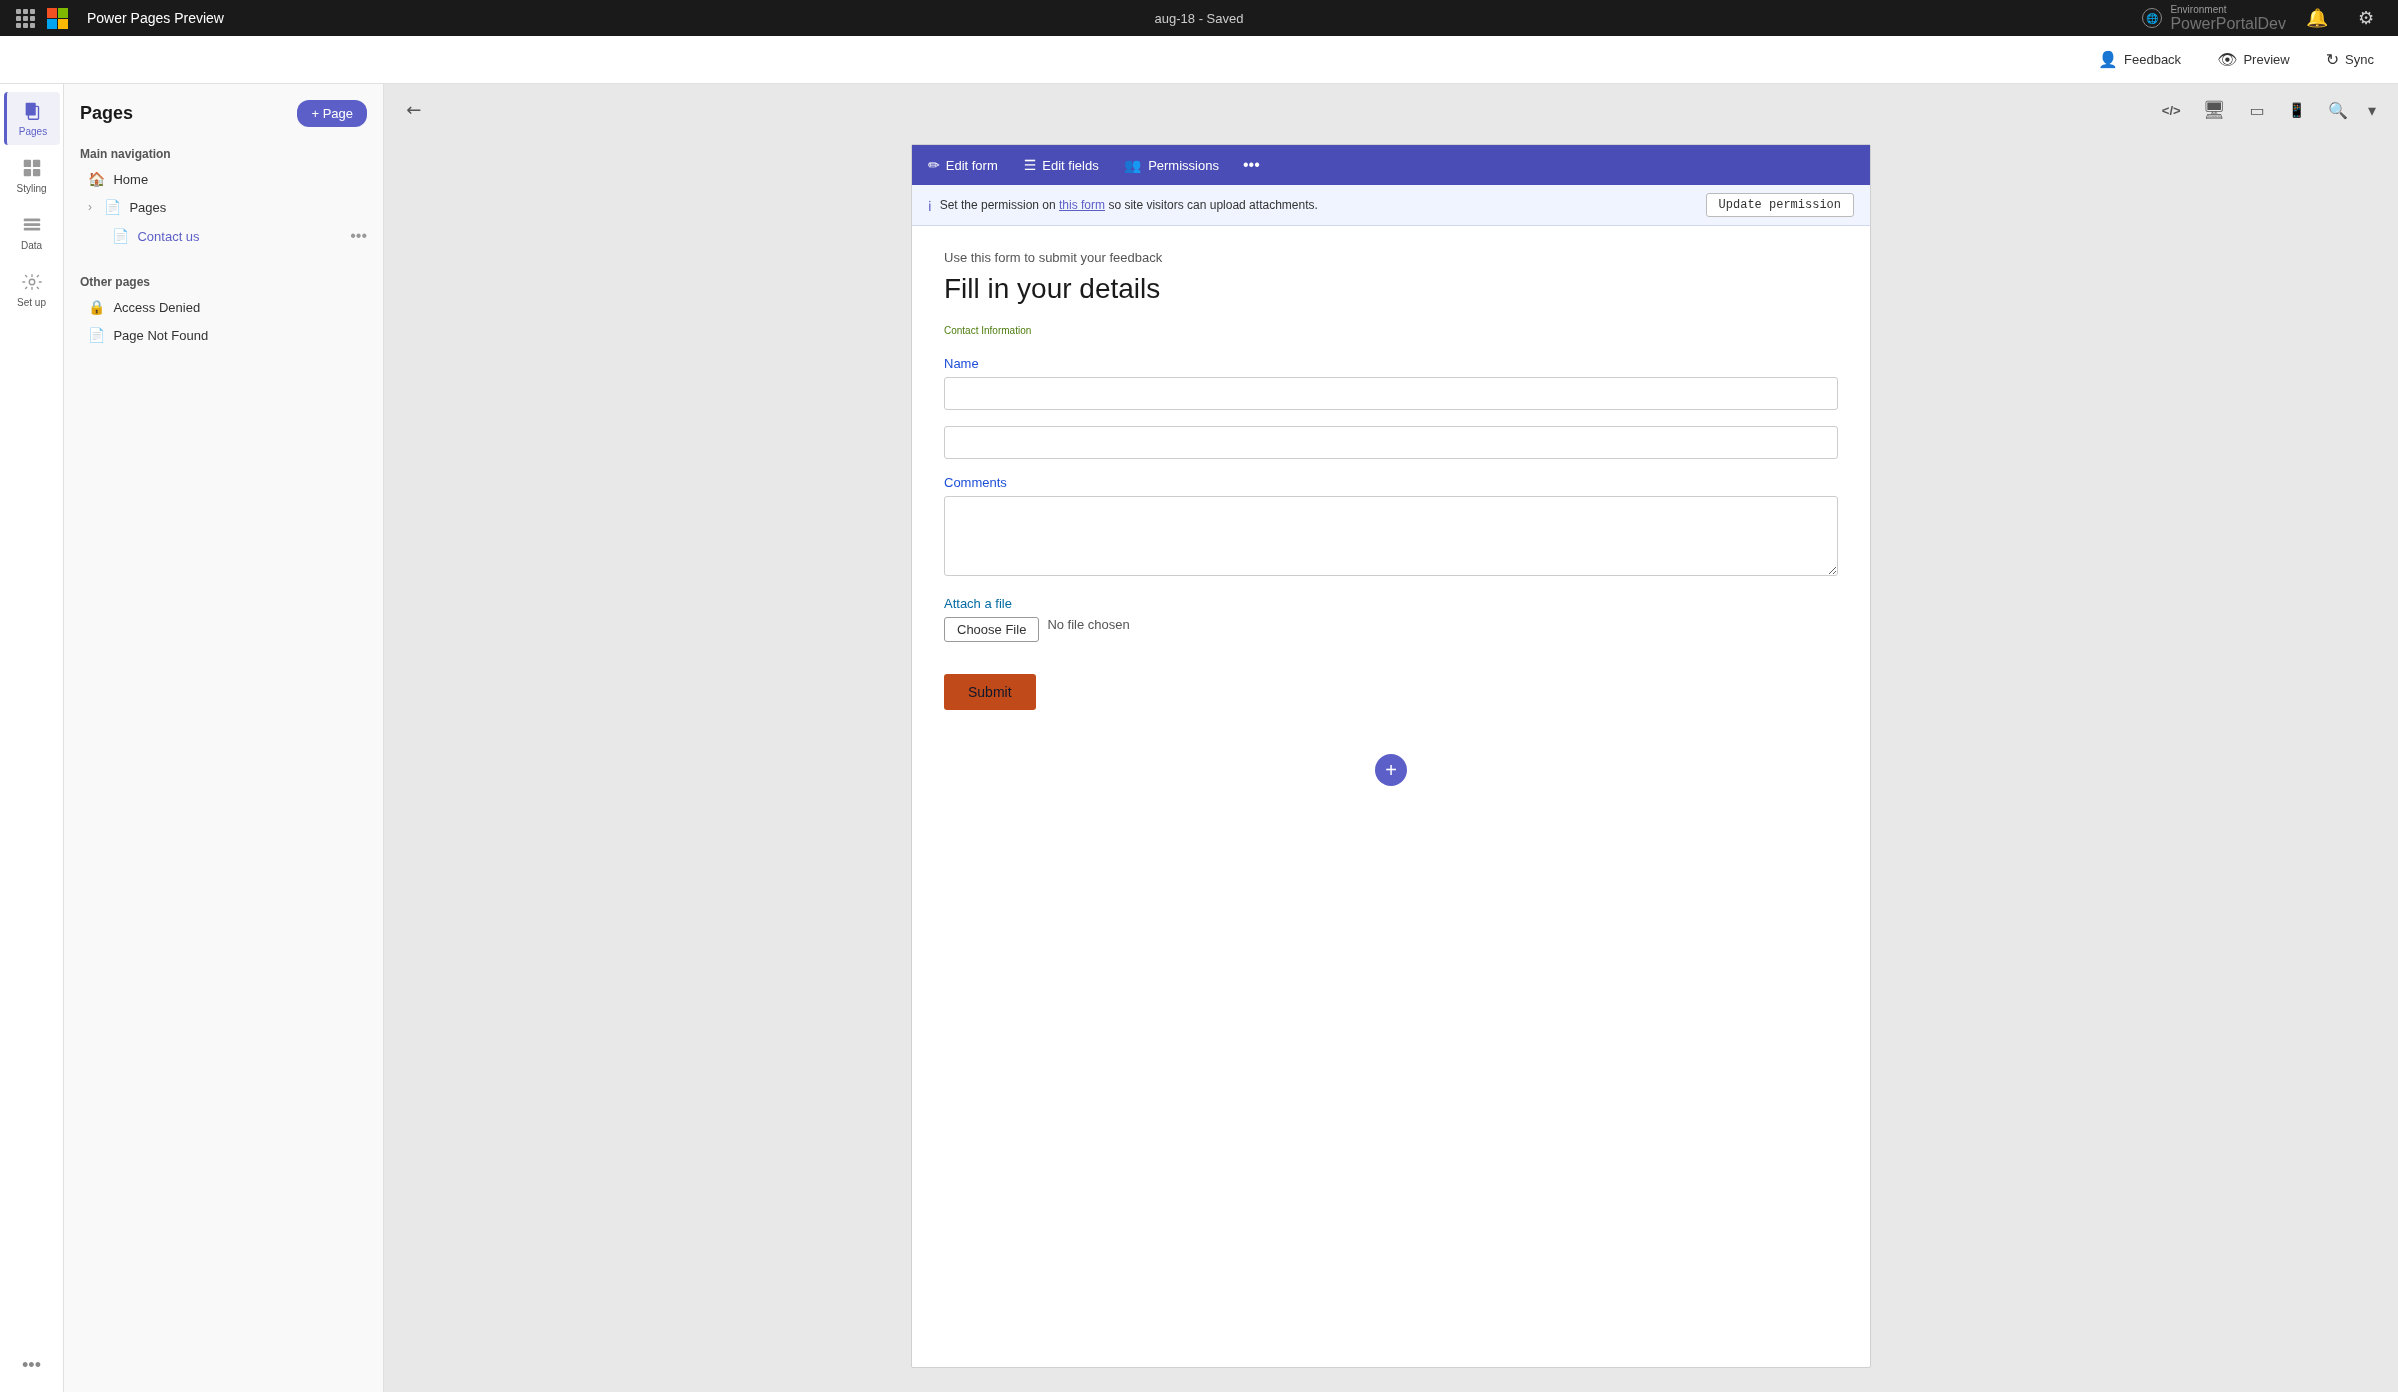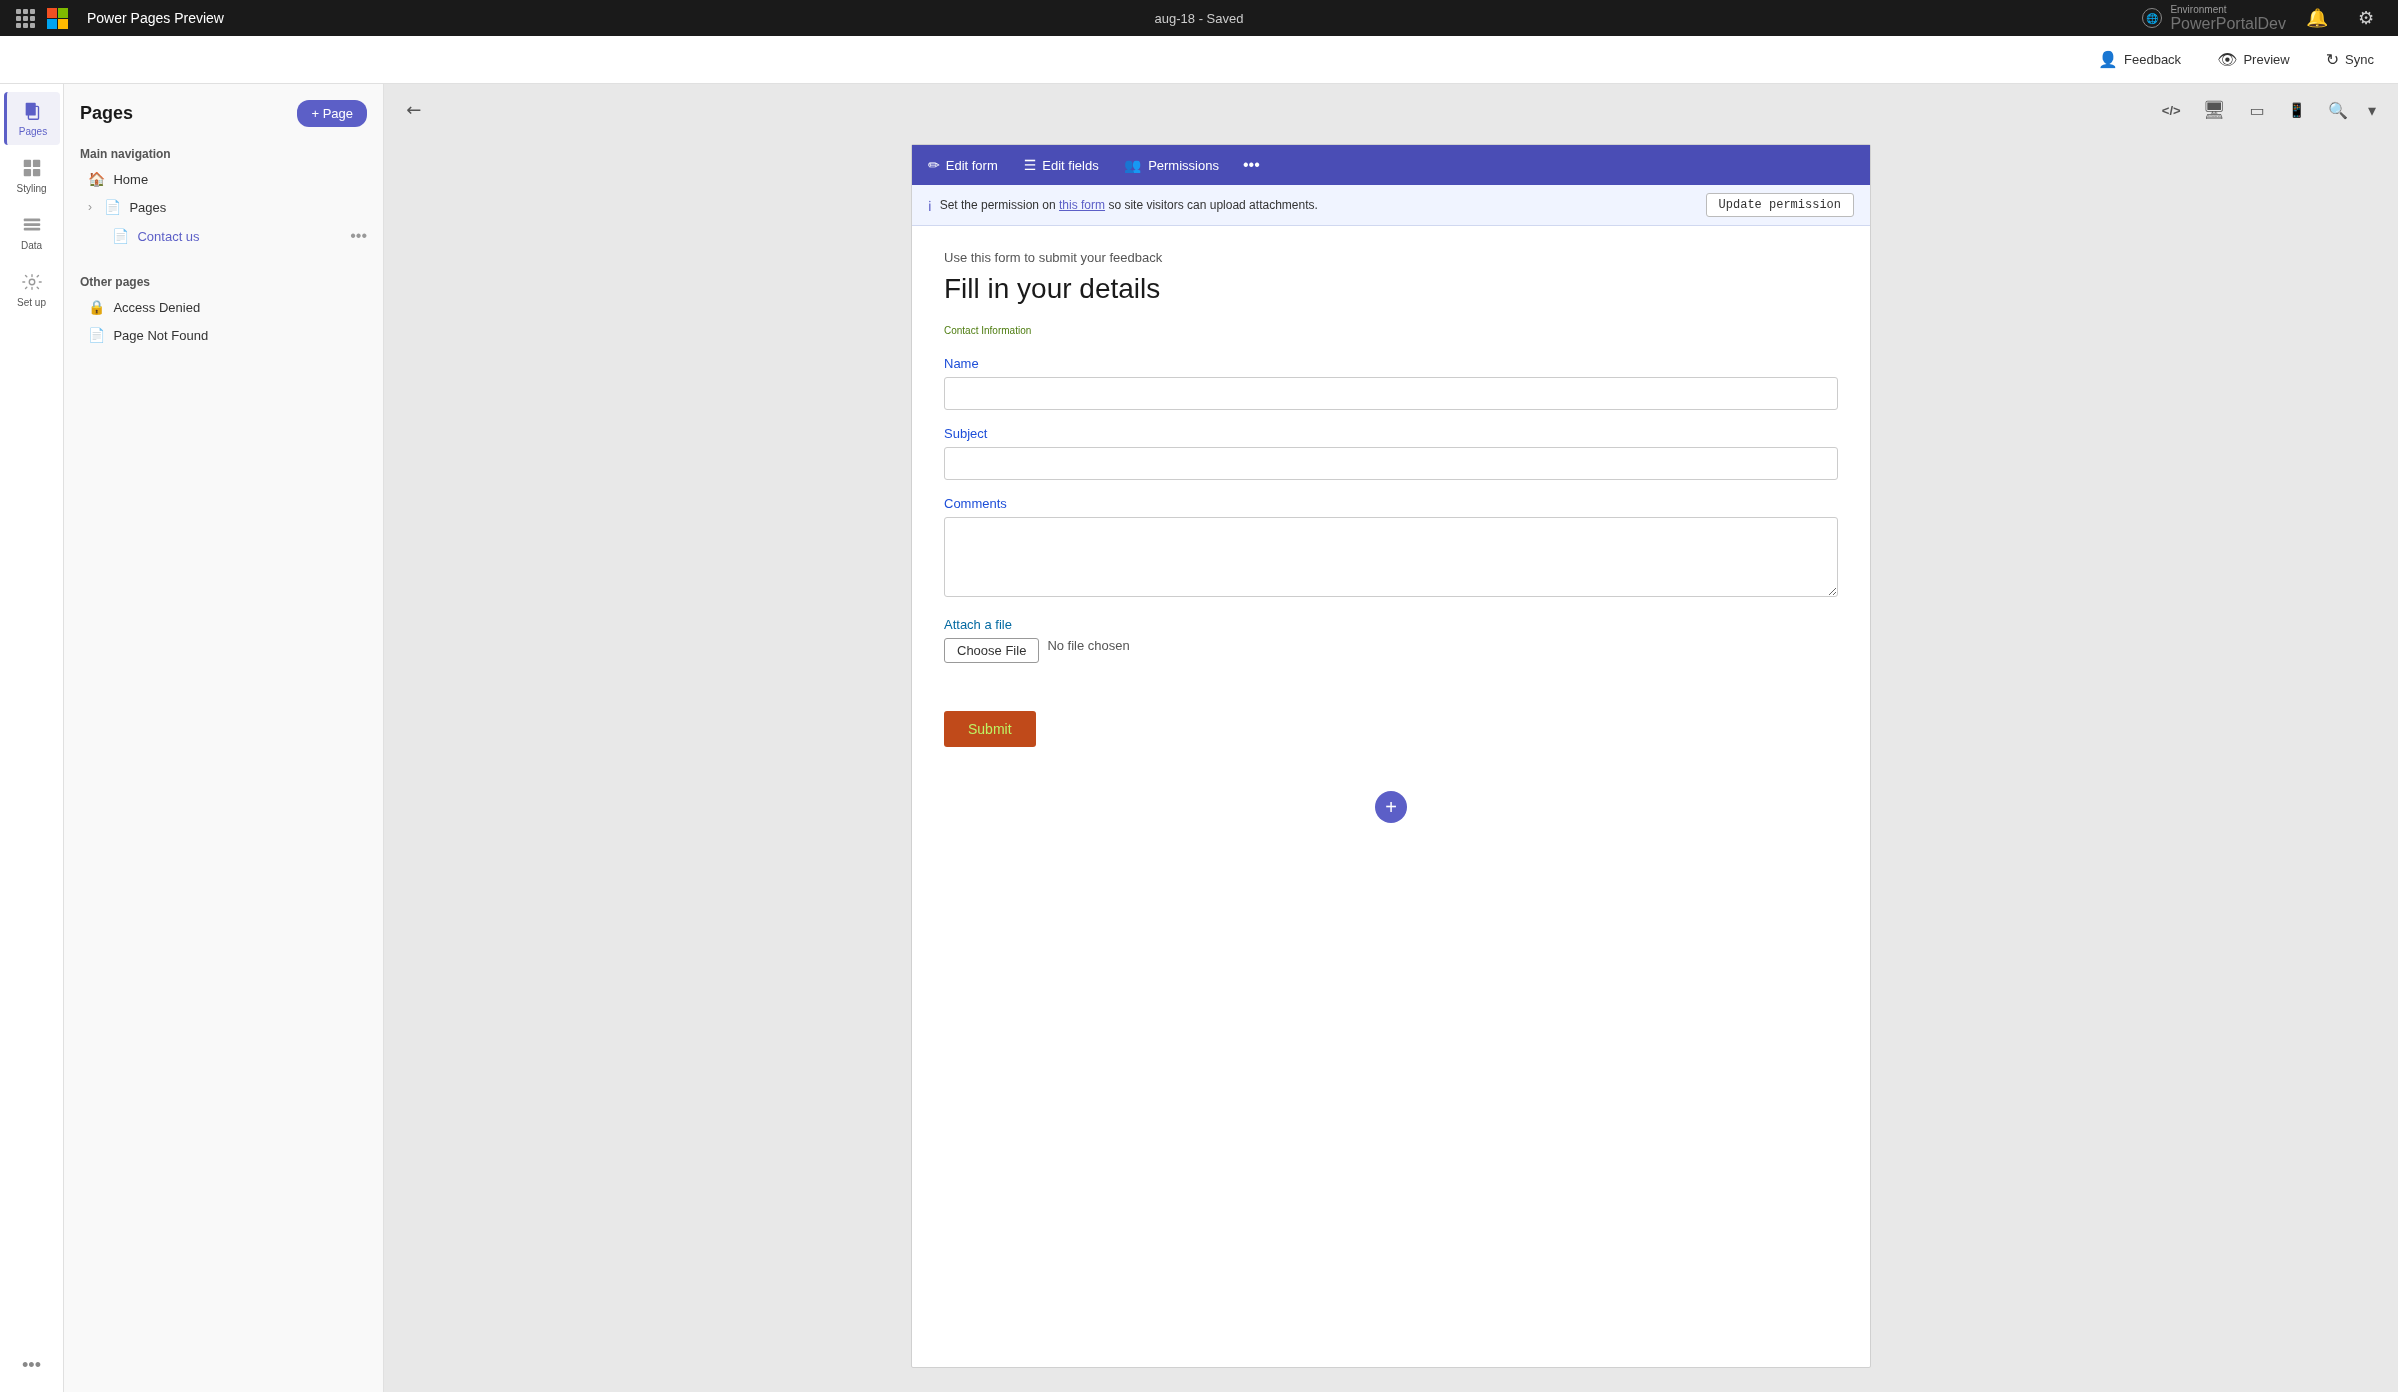--- a/index.html
+++ b/index.html
@@ -284,23 +284,23 @@
       background: white; outline: none; resize: vertical; min-height: 80px;
     }
     .attach-label { font-size: 13px; font-weight: 500; color: #0369a1; margin-bottom: 6px; display: block; }
     .file-input-row { display: flex; gap: 8px; }
     .choose-file-btn {
       background: white; border: 1px solid #999; padding: 4px 12px;
       font-size: 13px; cursor: pointer; border-radius: 3px; color: #333;
     }
     .no-file-text { font-size: 13px; color: #555; }
     .submit-btn {
-      background: #c04a1a; color: #bef264; border: none;
+      background: #c04a1a; color: #0f172a; border: none;
       padding: 10px 24px; font-size: 14px; cursor: pointer;
-      border-radius: 3px; margin-top: 32px;
+      border-radius: 3px; margin-top: 16px;
     }
 
     
     .add-section-row {
       display: flex; justify-content: center; padding: 12px 0;
     }
     .add-section-btn {
       width: 32px; height: 32px; background: #5c5fc7; color: white;
       border: none; border-radius: 50%; font-size: 20px; cursor: pointer;
       display: flex; align-items: center; justify-content: center;
@@ -495,21 +495,20 @@
           <p class="form-subtitle">Use this form to submit your feedback</p>
           <h1 class="form-title">Fill in your details</h1>
           <h3 class="form-section-title">Contact Information</h3>
 
           <div class="form-field">
             <label class="form-label">Name</label>
             <input class="form-input" type="text" placeholder="" style="">
           </div>
 
           <div class="form-field">
-            <label class="form-label">Subject</label>
             <input class="form-input" type="text" placeholder="" style="">
           </div>
 
           <div class="form-field">
             <label class="form-label">Comments</label>
             <textarea class="form-textarea" style=""></textarea>
           </div>
 
           <div class="form-field">
             <label class="attach-label">Attach a file</label>

